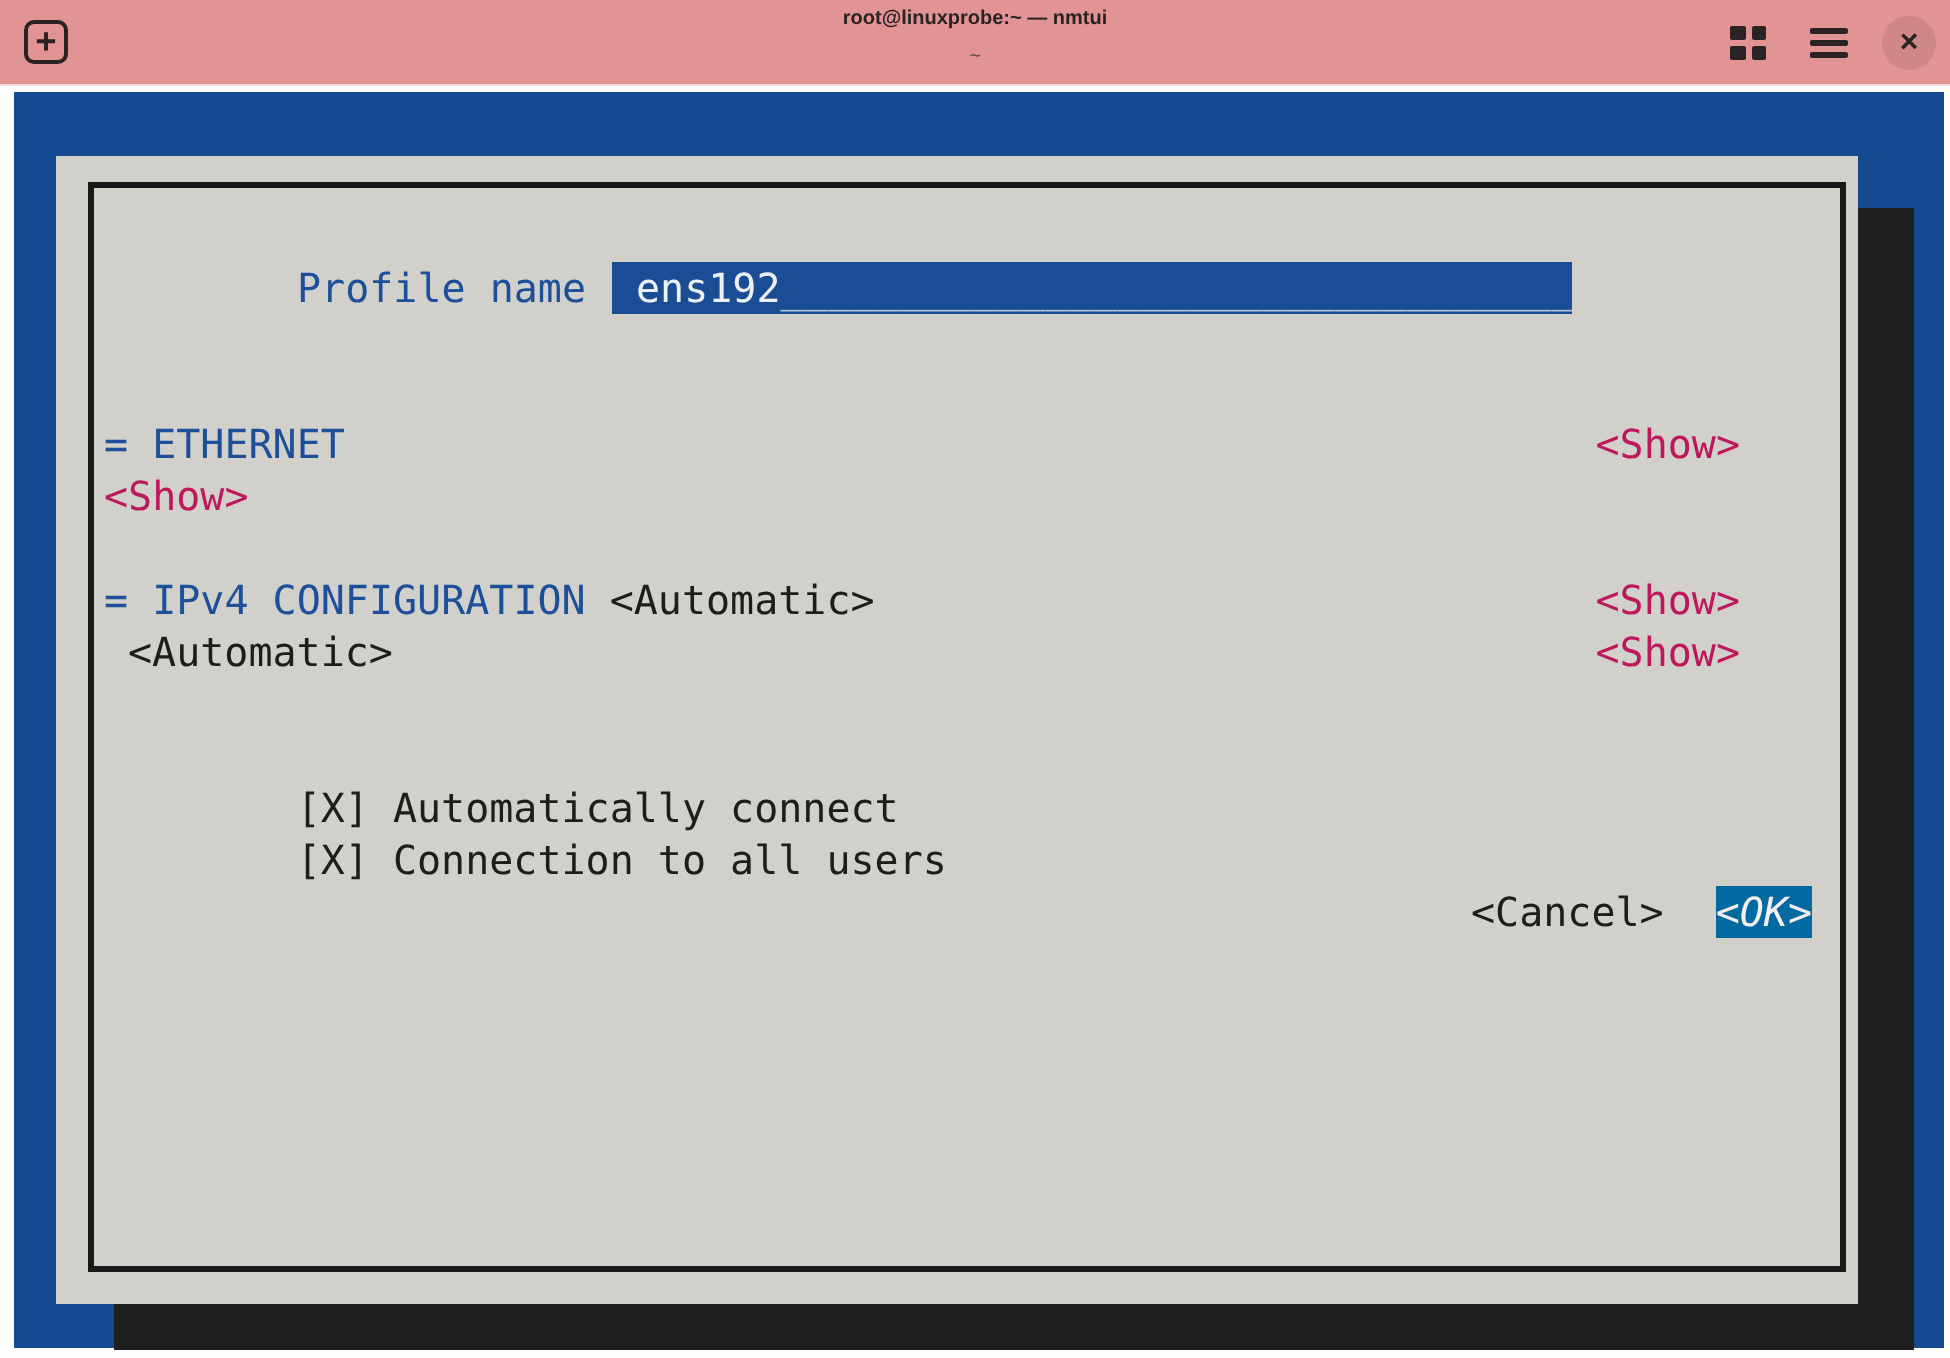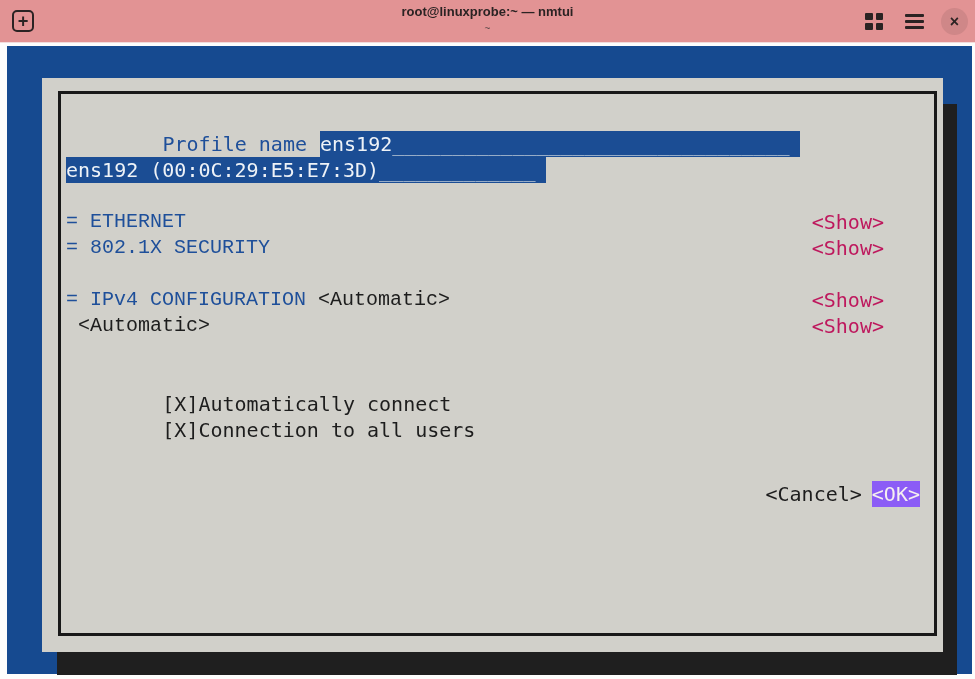--- a/index.html
+++ b/index.html
@@ -13,21 +13,21 @@
 
   
   .titlebar {
     position:absolute; left:0; top:0; width:975px; height:43px;
     background:#e29394;
     border-bottom:1px solid #f3dcdc;
   }
   .tb-title {
     position:absolute; left:0; right:0; top:4px; text-align:center;
     font-family:"Liberation Sans","DejaVu Sans",sans-serif;
-    font-weight:bold; font-size:13px; color:#2b2323;
+    font-weight:bold; font-size:10px; color:#2b2323;
   }
   .tb-subtitle {
     position:absolute; left:0; right:0; top:23px; text-align:center;
     font-family:"Liberation Sans","DejaVu Sans",sans-serif;
     font-size:10px; color:#5d4a4a;
   }
   .newtab-btn {
     position:absolute; left:12px; top:10px; width:22px; height:22px;
     border:2px solid #2b2323; border-radius:5px;
     display:flex; align-items:center; justify-content:center;
@@ -52,58 +52,58 @@
     font-size:16px; font-weight:bold; color:#2b2323; cursor:pointer;
   }
 
   
   .term-body { position:absolute; left:0; top:44px; width:975px; height:635px; background:#fdfdfc; }
   .term-screen { position:absolute; left:7px; top:2px; width:965px; height:628px; background:#164a90; }
 
   
   .dlg-shadow { position:absolute; left:50px; top:58px; width:900px; height:571px; background:#1f1f1f; }
   .dialog {
-    position:absolute; left:35px; top:32px; width:901px; height:574px;
+    position:absolute; left:21px; top:32px; width:901px; height:574px;
     background:#d1d0ca;
     font-size:20px; color:#1d1d1d;
   }
   .dlg-border { position:absolute; left:16px; top:13px; right:6px; bottom:16px; border:3px solid #181818; }
   .dlg-titlebox {
     position:absolute; left:0; right:0; top:0; height:26px; line-height:26px;
     text-align:center; white-space:pre;
   }
   .dlg-titlebox .inner { background:#d1d0ca; display:inline-block; padding:0 1px; }
   .tick { color:#181818; }
   .dlg-title-text { color:#c32132; padding:0 12px; }
 
   .trow {
     position:absolute; height:26px; line-height:26px; white-space:pre;
   }
   .row-field { left:24px; display:flex; }
   .f-label { display:inline-block; width:241px; text-align:right; color:#1e4f9a; margin-right:13px; }
   .field {
     display:inline-block; width:480px; background:#1b4d94; color:#eef2f7;
-    padding-left:0; cursor:text; overflow:hidden;
+    padding-left:12px; cursor:text; overflow:hidden;
   }
   .field .fill { color:#b9c6d6; }
 
   .row-sec { left:24px; width:818px; display:flex; justify-content:space-between; }
-  .sec-left { display:flex;font-family:Liberation Mono, monospace; }
+  .sec-left { display:flex; }
   .sec-label { color:#1e4f9a; }
   .sec-val { margin-left:12px; color:#1d1d1d; cursor:pointer; }
   .sec-val:empty { margin-left:0; }
   .show-btn { color:#be185d; cursor:pointer; }
 
   .row-chk { left:24px; cursor:pointer; }
   .chk-state { }
-  .chk-label { }
+  .chk-label { margin-left:12px; }
 
-  .row-btns { right:23px; display:flex; gap:10px;margin-top:38px; }
+  .row-btns { right:23px; display:flex; gap:26px; }
   .btn { cursor:pointer; }
-  .btn-ok { background:#8b5cf6; color:#f5eff0; }
+  .btn-ok { background:#0369a1; color:#f5eff0;font-style:italic; }
 </style>
 </head>
 <body>
 
 <div class="titlebar">
   <div class="newtab-btn">+</div>
   <div class="tb-title">root@linuxprobe:~ — nmtui</div>
   <div class="tb-subtitle">~</div>
   <div class="grid-icon">
     <i></i>
@@ -131,36 +131,32 @@
         <span class="inner">
           <span class="tick">┤</span><span class="dlg-title-text">Edit Connection</span><span class="tick">├</span>
         </span>
       </div>
 
       <div class="trow row-field" style="top:53px">
         <span class="f-label">Profile name</span><span class="field"><span>ens192</span><span class="fill">_________________________________</span></span>
       </div>
 
       <div class="trow row-field" style="top:79px">
-        <span class="field"><span>ens192 (00:0C:29:E5:E7:3D)</span><span class="fill">_____________</span></span>
+        
       </div>
 
       <div class="trow row-sec" style="top:131px">
         <span class="sec-left">
           <span class="sec-label">= ETHERNET</span>
           <span class="sec-val"></span>
         </span>
         <span class="show-btn">&lt;Show&gt;</span>
       </div>
 
       <div class="trow row-sec" style="top:157px">
-        <span class="sec-left">
-          <span class="sec-label">= 802.1X SECURITY</span>
-          <span class="sec-val"></span>
-        </span>
         <span class="show-btn">&lt;Show&gt;</span>
       </div>
 
       <div class="trow row-sec" style="top:209px">
         <span class="sec-left">
           <span class="sec-label">= IPv4 CONFIGURATION</span>
           <span class="sec-val">&lt;Automatic&gt;</span>
         </span>
         <span class="show-btn">&lt;Show&gt;</span>
       </div>

